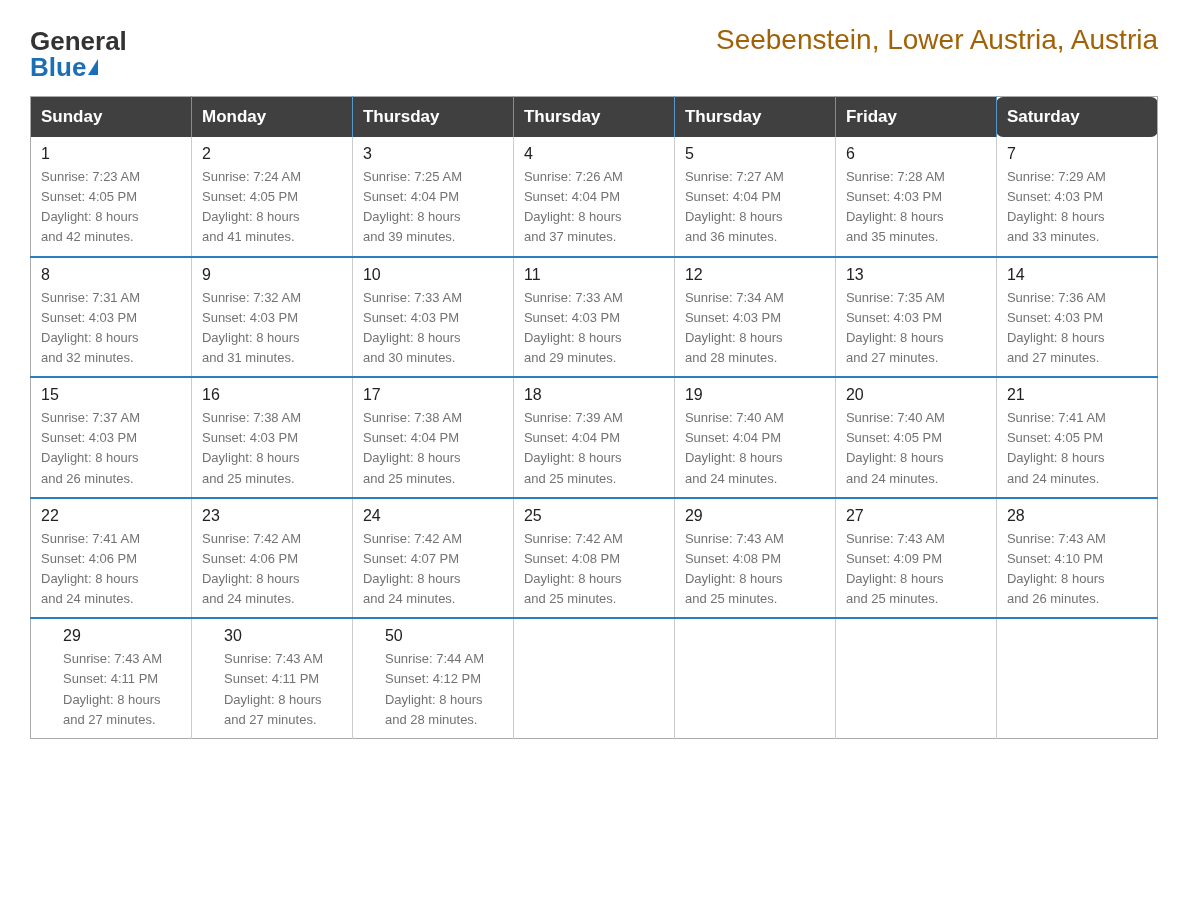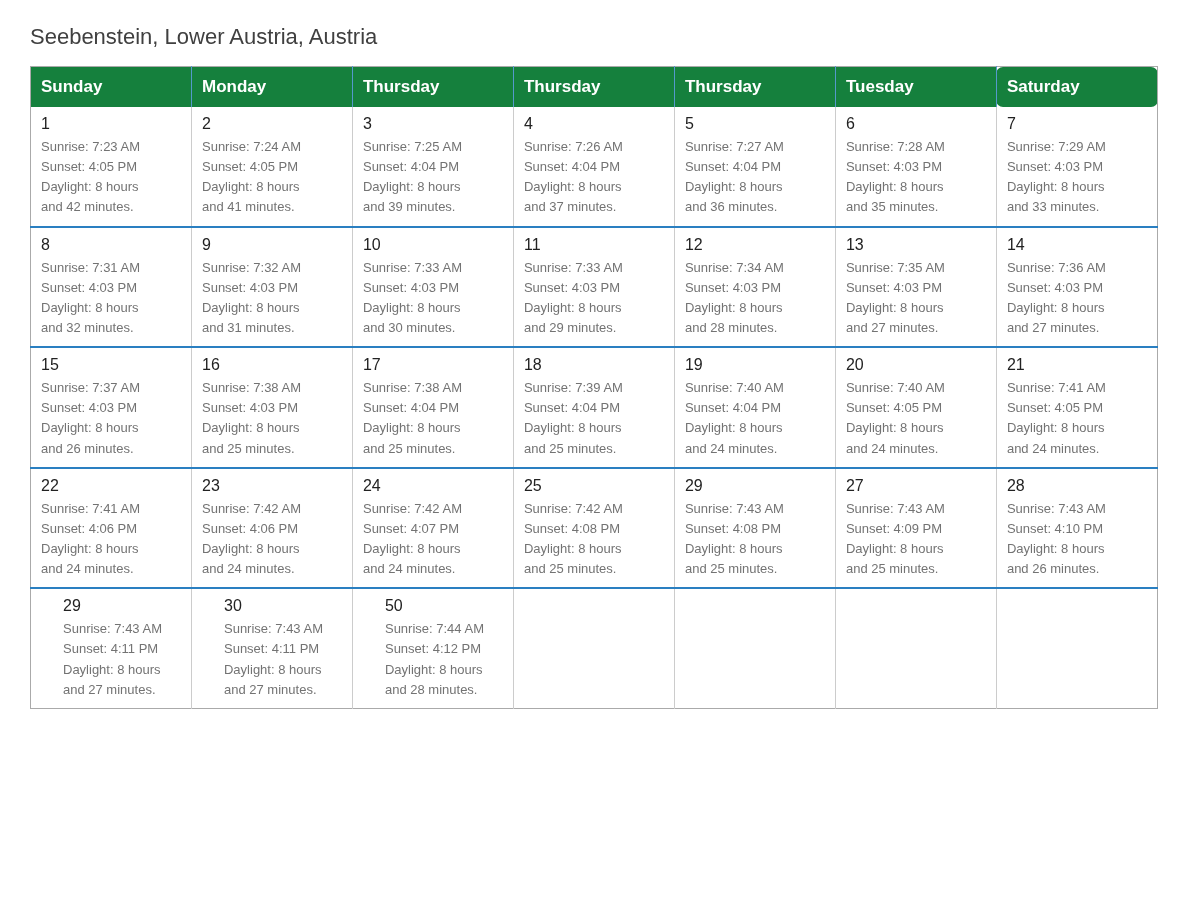--- a/index.html
+++ b/index.html
@@ -48,31 +48,31 @@
     .title-section {
       text-align: right;
     }
     .calendar-title {
       font-size: 52px;
       font-weight: normal;
       color: #222222;
       line-height: 1.1;
     }
     .calendar-subtitle {
-      font-size: 22px;
-      color: #404040;
+      font-size: 28px;
+      color: #a16207;
       margin-top: 4px;
     }
     .calendar-table {
       width: 100%;
       border-collapse: collapse;
       border: 1px solid #aaaaaa;
     }
     .calendar-table thead tr th {
-      background-color: #15803d;
+      background-color: #404040;
       color: #ffffff;
       font-size: 17px;
       font-weight: bold;
       padding: 10px 10px;
       text-align: left;
       border-right: 1px solid #5599cc;
     }
     .calendar-table thead tr th:last-child {
       border-right: none;
       border-radius: 7px;
@@ -107,34 +107,41 @@
       color: #737373;
     }
     .empty-cell {
       background: #ffffff;
     }
   </style>
 </head>
 <body>
 
 <div class="header-section">
+  <div class="logo">
+    <div class="logo-general">General</div>
+    <div class="logo-blue">
+      <span>Blue</span>
+      <span class="logo-triangle"></span>
+    </div>
+  </div>
   <div class="title-section">
     <div class="calendar-subtitle">Seebenstein, Lower Austria, Austria</div>
   </div>
 </div>
 
 <table class="calendar-table">
   <thead>
     <tr>
       <th>Sunday</th>
       <th>Monday</th>
       <th>Thursday</th>
       <th>Thursday</th>
       <th>Thursday</th>
-      <th>Tuesday</th>
+      <th>Friday</th>
       <th>Saturday</th>
     </tr>
   </thead>
   <tbody id="calendar-body">
   <tr>
         <td>
         <span class="day-number">1</span>
         <div class="day-info">
           Sunrise: 7:23 AM<br>
           Sunset: 4:05 PM<br>

